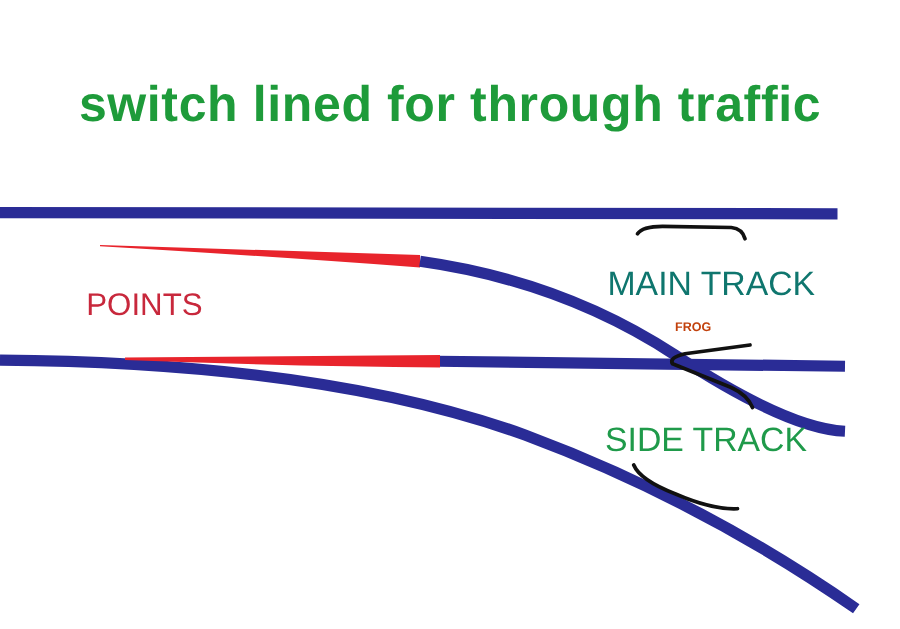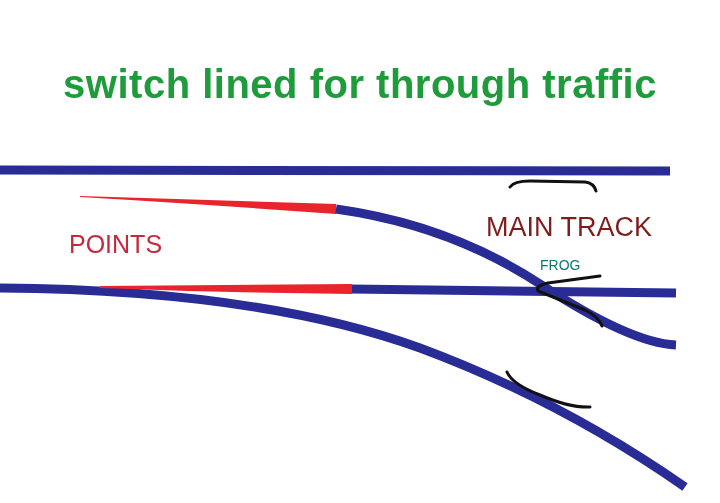--- a/index.html
+++ b/index.html
@@ -41,34 +41,34 @@
     .label-points {
       left: 69px;
       top: 230px;
       font-size: 25px;
       color: #c8283c;
     }
     .label-main {
       left: 486px;
       top: 212px;
       font-size: 27px;
-      color: #7f1d1d;
+      color: #0f766e;
     }
     .label-side {
       left: 484px;
       top: 337px;
       font-size: 27px;
       color: #1f9a4a;
     }
     .label-frog {
       left: 540px;
       top: 257px;
-      font-size: 14px;
-      font-weight: normal;
-      color: #0f766e;
+      font-size: 10px;
+      font-weight: bold;
+      color: #c2410c;
     }
   </style>
 </head>
 <body>
 
 <div class="canvas">
 
   <div class="title">switch lined for through traffic</div>
 
   <svg class="tracks" width="720" height="503" viewBox="0 0 720 503">
@@ -86,14 +86,15 @@
     <path d="M 100 286 L 352 284 L 352 294 Q 230 293 100 288 Z" fill="#e8242c"></path>
 
     <path d="M 510 187 Q 514 181 530 181 L 585 182 Q 594 183 596 191" fill="none" stroke="#111111" stroke-width="3" stroke-linecap="round"></path>
     <path d="M 600 276 Q 570 280 548 283 Q 535 286 538 291 Q 560 300 585 310 Q 598 316 602 326" fill="none" stroke="#111111" stroke-width="3" stroke-linecap="round"></path>
     <path d="M 507 372 Q 512 384 540 395 Q 570 408 590 407" fill="none" stroke="#111111" stroke-width="3" stroke-linecap="round"></path>
   </svg>
 
   <div class="label label-points">POINTS</div>
   <div class="label label-main">MAIN TRACK</div>
   <div class="label label-frog">FROG</div>
+  <div class="label label-side">SIDE TRACK</div>
 
 </div>
 
 </body></html>

